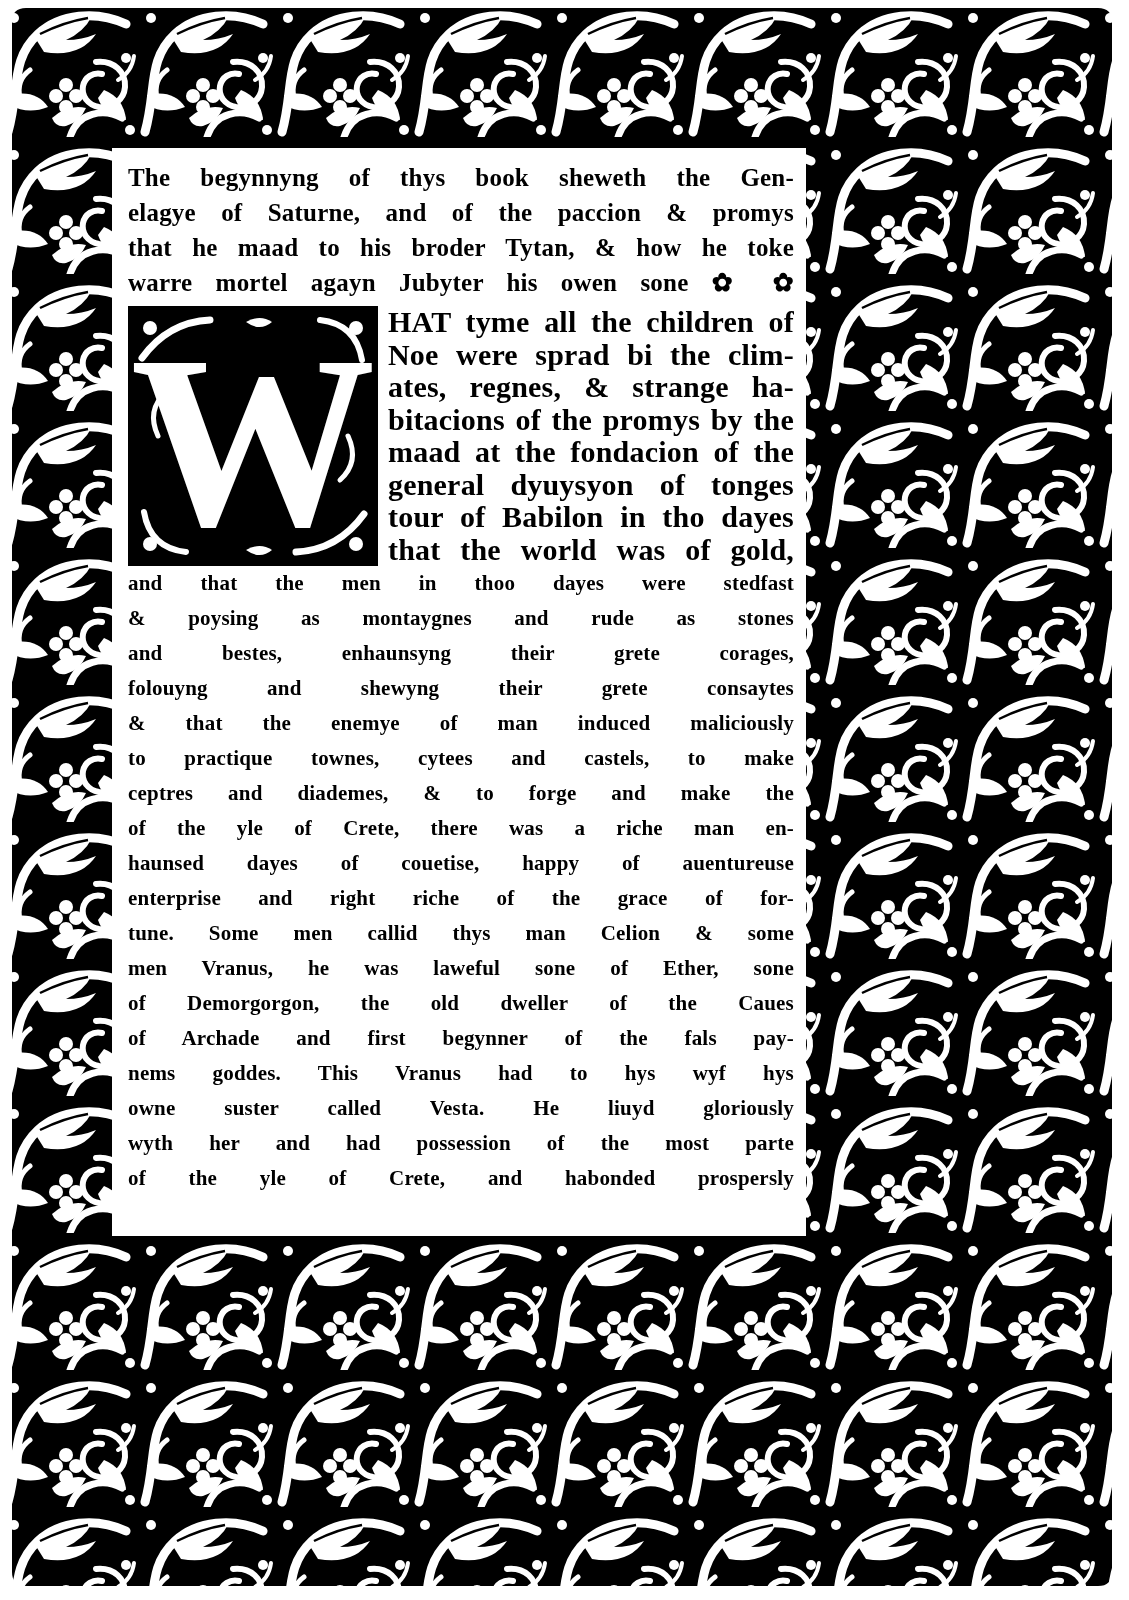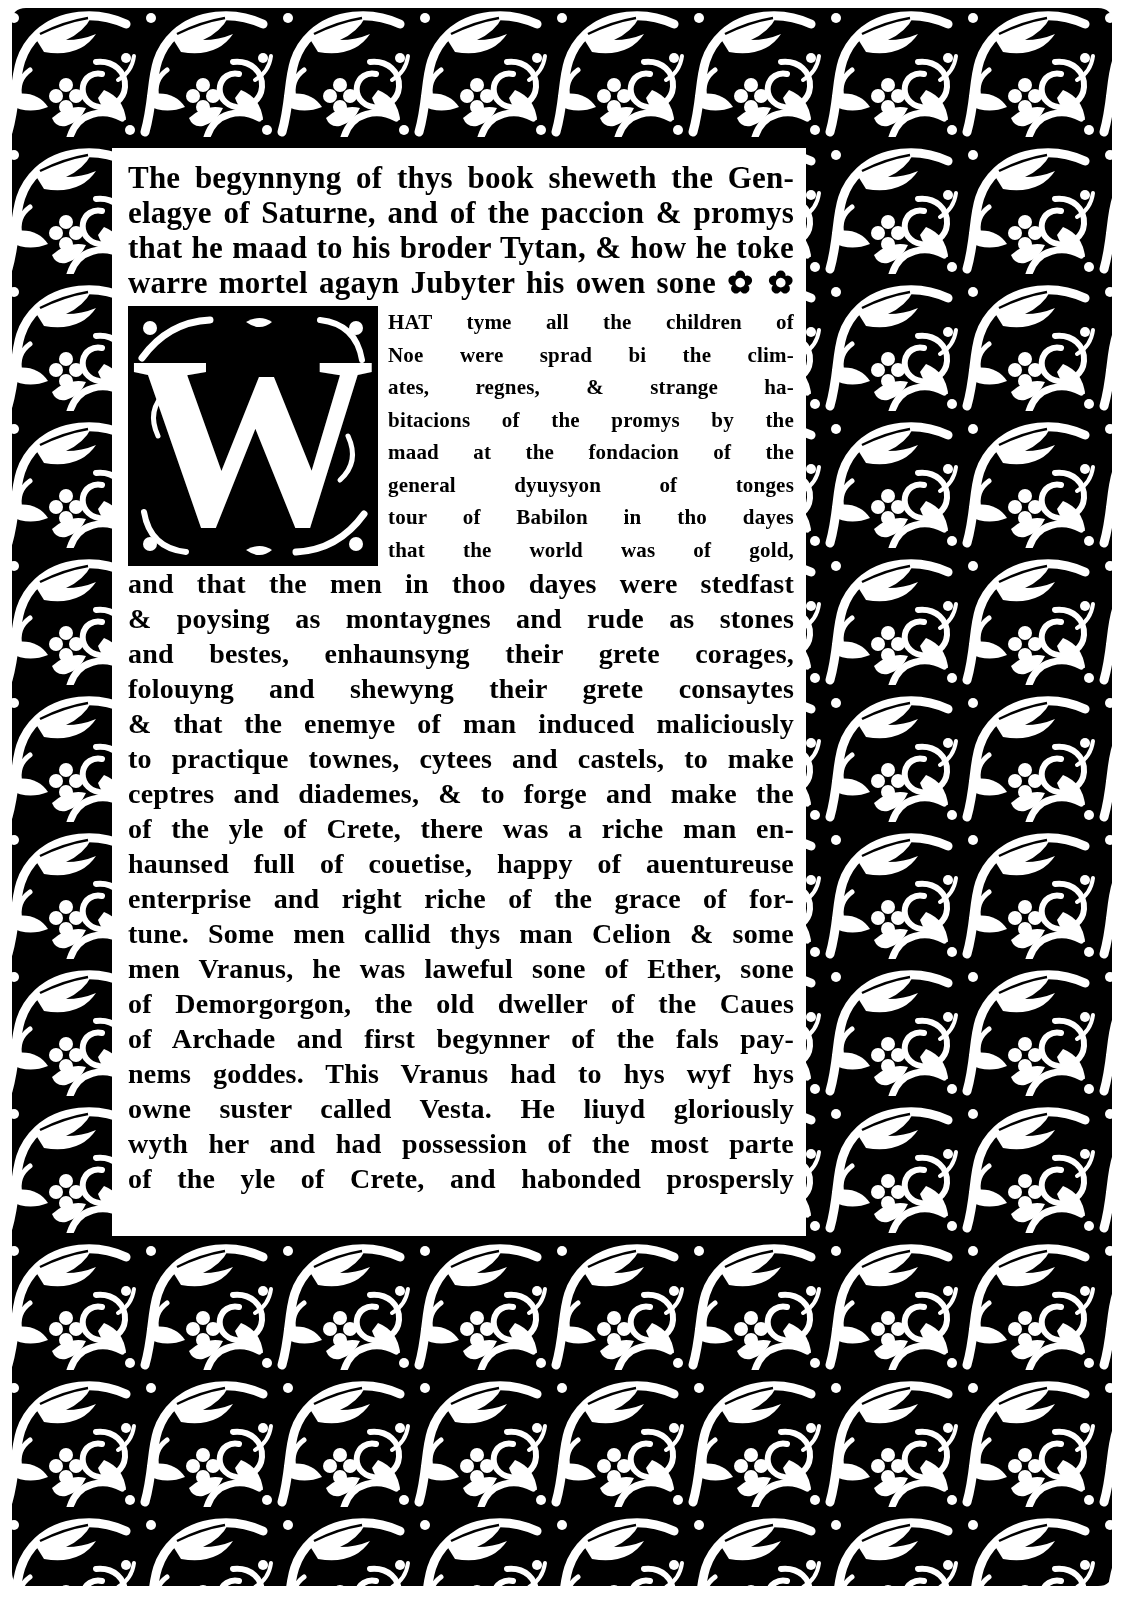--- a/index.html
+++ b/index.html
@@ -19,23 +19,23 @@
   }
   .tline{
     white-space:nowrap;
     text-align:justify;
     -moz-text-align-last:justify;
     text-align-last:justify;
     font-weight:bold;
     letter-spacing:0.2px;
     overflow:hidden;
   }
-  .h-line{font-size:31px;line-height:35px;}
-  .w-line{font-size:21px;line-height:32.5px;}
-  .f-line{font-size:28px;line-height:35px;font-family:Liberation Serif, serif;}
+  .h-line{font-size:25px;line-height:35px;}
+  .w-line{font-size:30px;line-height:32.5px;}
+  .f-line{font-size:21px;line-height:35px;font-family:Liberation Serif, serif;}
   .opening-row{display:flex;align-items:flex-start;margin-top:6px;}
   .dropcap{flex:0 0 250px;width:250px;height:260px;margin-right:10px;display:block;}
   .wrapped-col{flex:1;min-width:0;}
 </style>
 </head>
 <body>
 
 <div class="page">
 
   <svg class="border-art" viewBox="0 0 1129 1600" xmlns="http://www.w3.org/2000/svg" aria-hidden="true">
@@ -116,21 +116,21 @@
 
     <div>
         <div class="tline f-line">and that the men in thoo dayes were stedfast</div>
         <div class="tline f-line">&amp; poysing as montaygnes and rude as stones</div>
         <div class="tline f-line">and bestes, enhaunsyng their grete corages,</div>
         <div class="tline f-line">folouyng and shewyng their grete consaytes</div>
         <div class="tline f-line">&amp; that the enemye of man induced maliciously</div>
         <div class="tline f-line">to practique townes, cytees and castels, to make</div>
         <div class="tline f-line">ceptres and diademes, &amp; to forge and make the</div>
         <div class="tline f-line">of the yle of Crete, there was a riche man en-</div>
-        <div class="tline f-line">haunsed full of couetise, happy of auentureuse</div>
+        <div class="tline f-line">haunsed dayes of couetise, happy of auentureuse</div>
         <div class="tline f-line">enterprise and right riche of the grace of for-</div>
         <div class="tline f-line">tune. Some men callid thys man Celion &amp; some</div>
         <div class="tline f-line">men Vranus, he was laweful sone of Ether, sone</div>
         <div class="tline f-line">of Demorgorgon, the old dweller of the Caues</div>
         <div class="tline f-line">of Archade and first begynner of the fals pay-</div>
         <div class="tline f-line">nems goddes. This Vranus had to hys wyf hys</div>
         <div class="tline f-line">owne suster called Vesta. He liuyd gloriously</div>
         <div class="tline f-line">wyth her and had possession of the most parte</div>
         <div class="tline f-line">of the yle of Crete, and habonded prospersly</div>
       </div>

